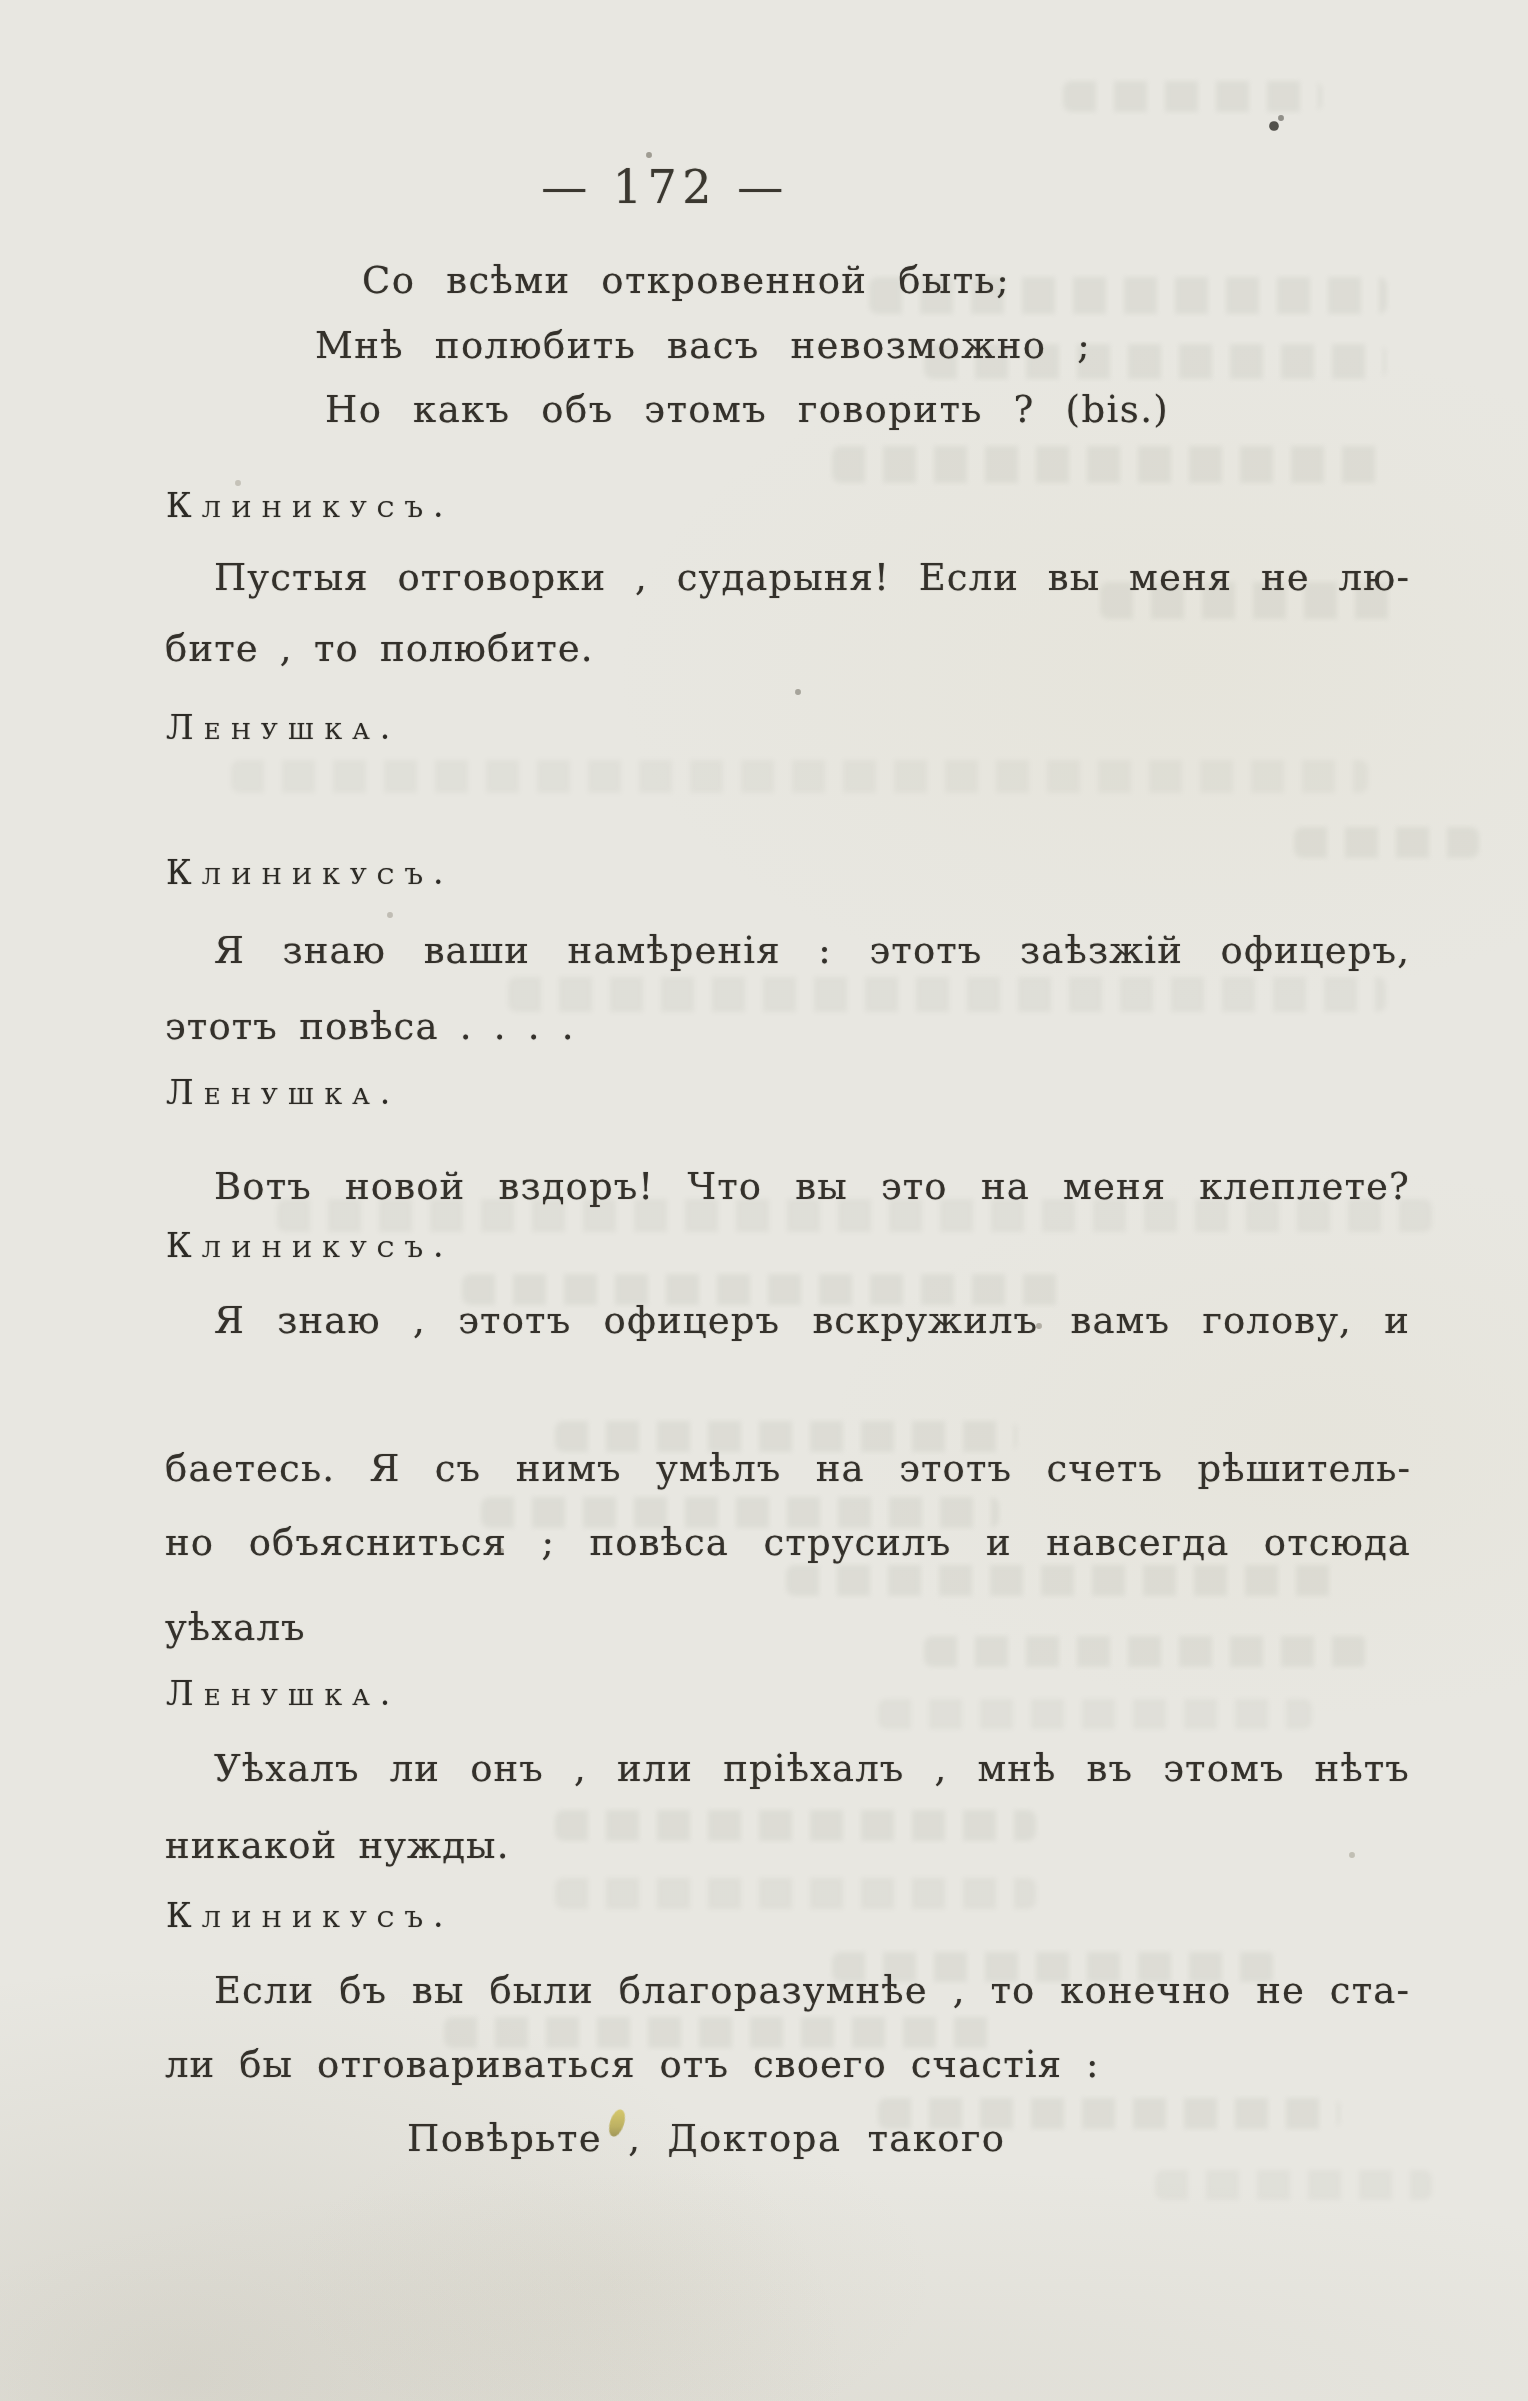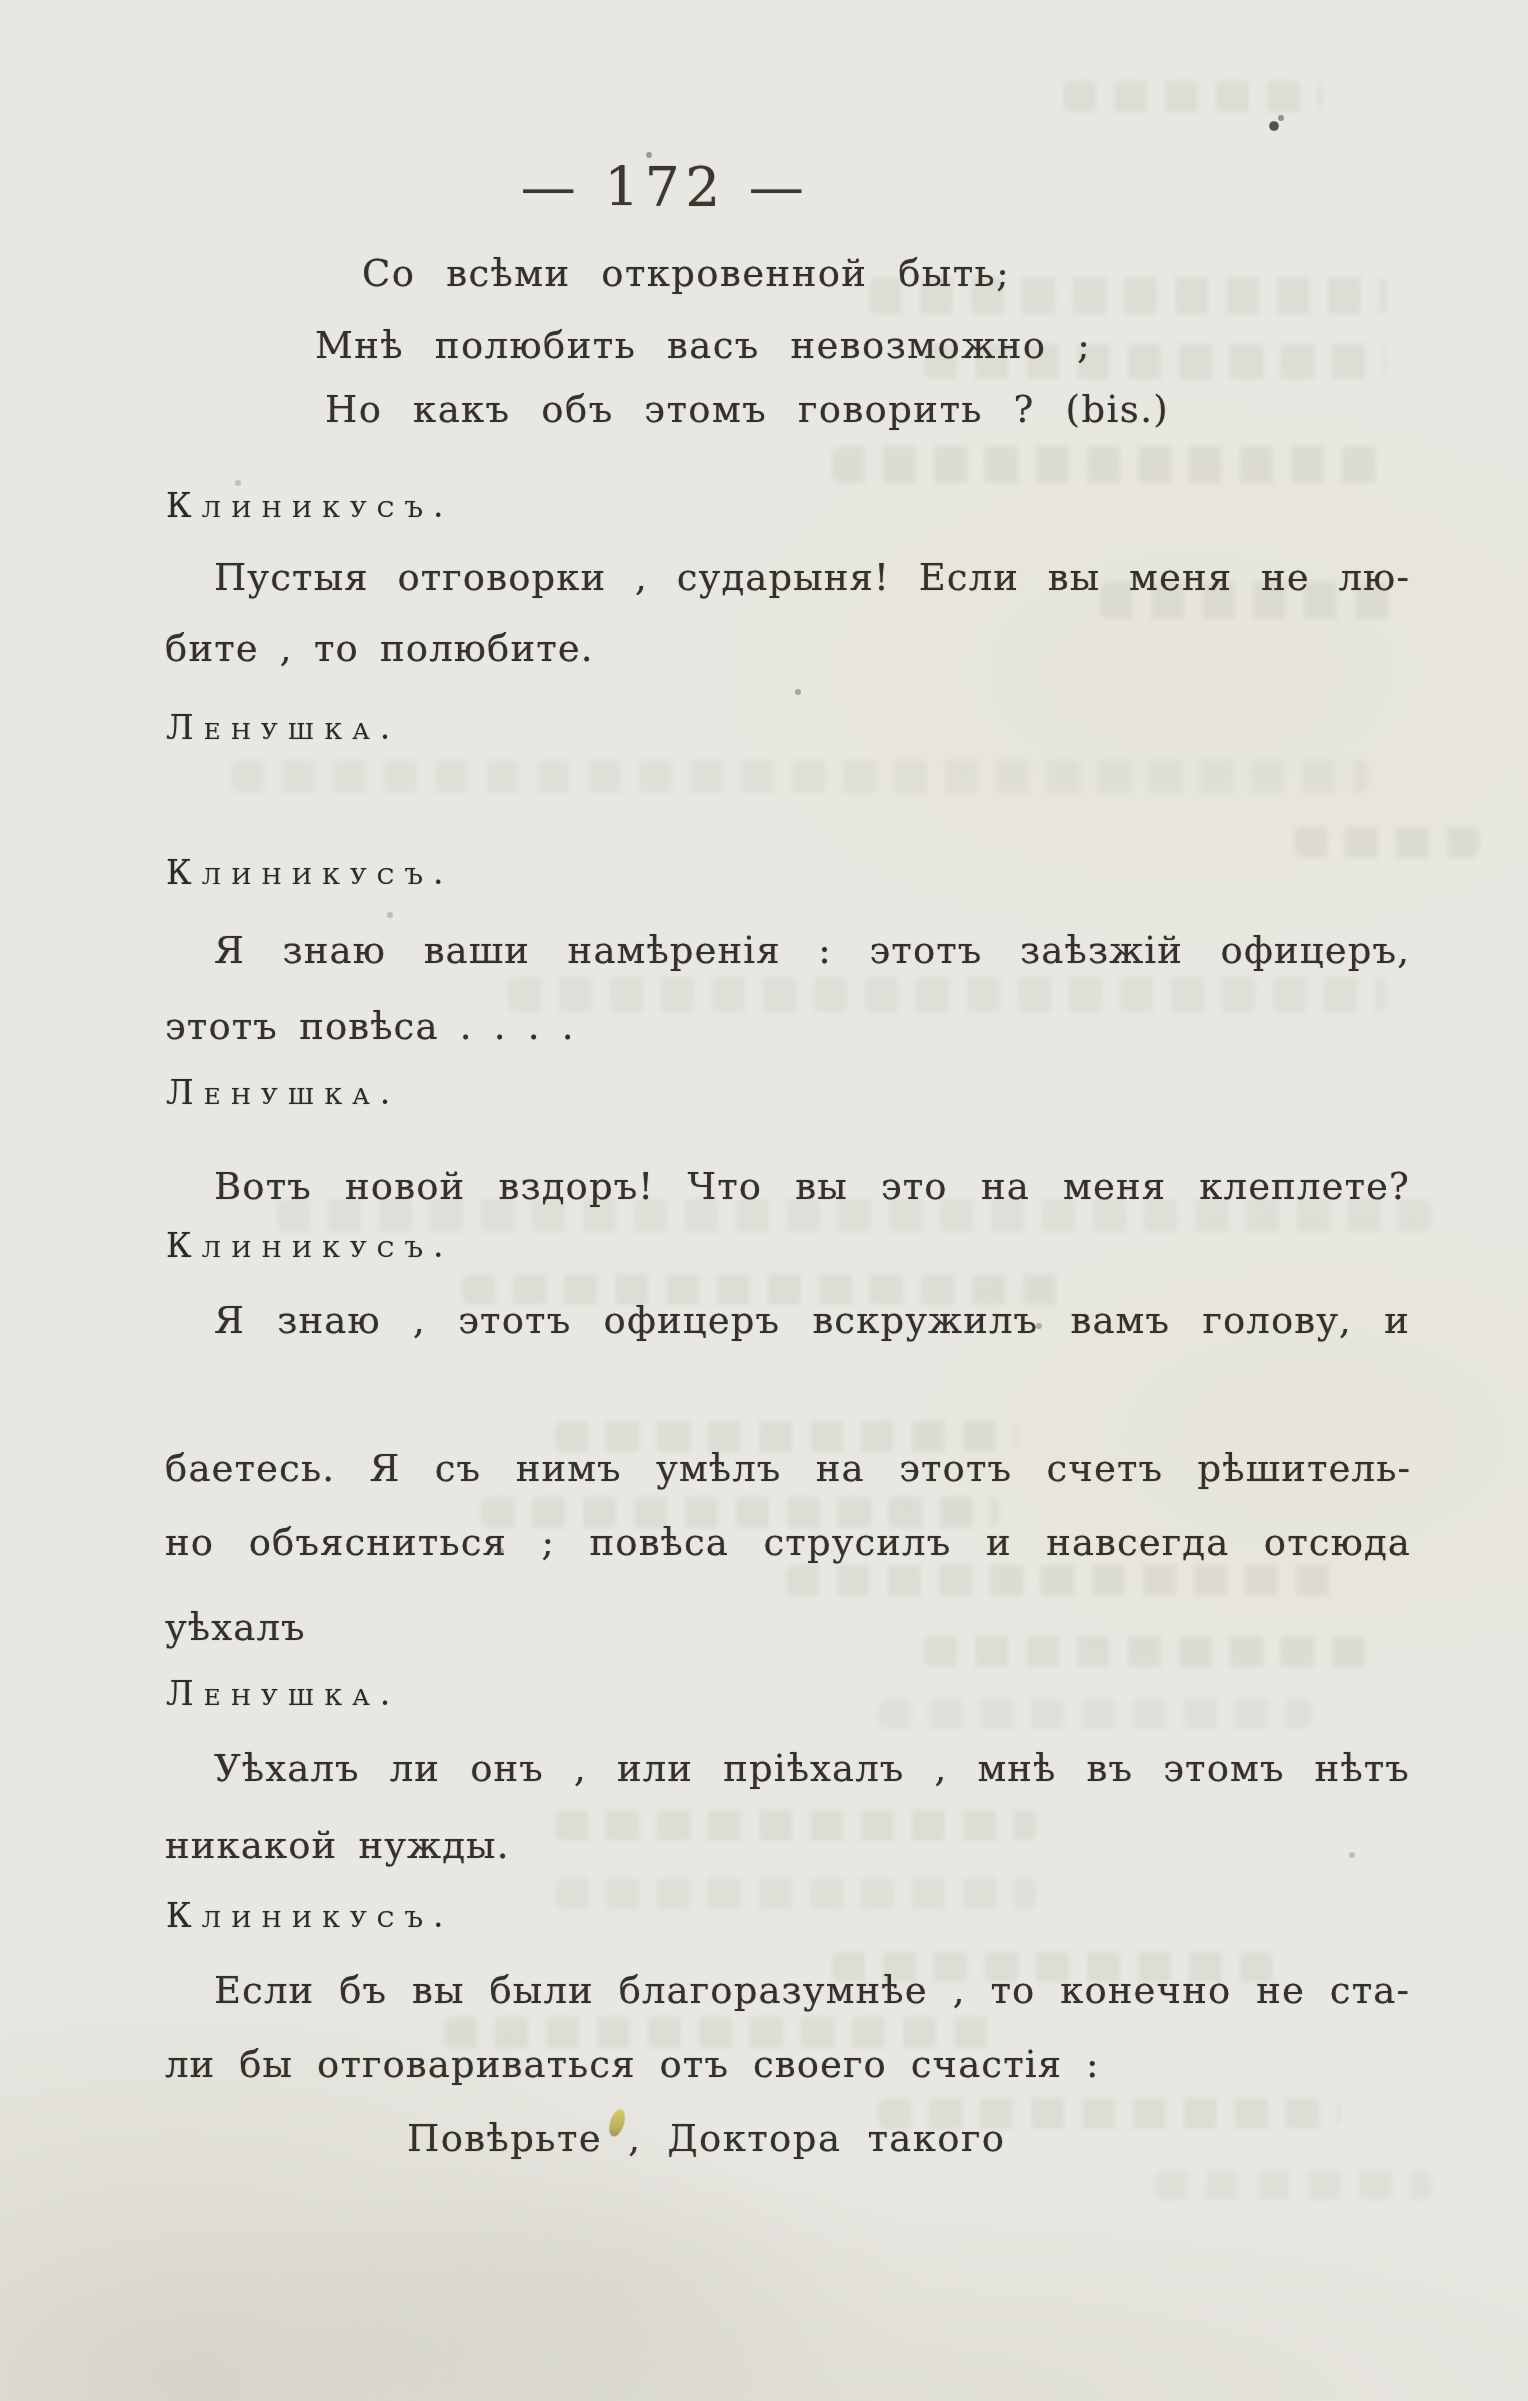--- a/index.html
+++ b/index.html
@@ -11,21 +11,21 @@
     background-color:#e8e7e1;
     background-image:
       radial-gradient(ellipse 832px 481px at 78% 28%, rgba(213,204,168,0.10), transparent 70%),
       radial-gradient(ellipse 702px 397px at 86% 60%, rgba(209,199,163,0.09), transparent 70%),
       radial-gradient(ellipse 924px 573px at 12% 99%, rgba(138,131,108,0.17), transparent 72%),
       radial-gradient(ellipse 1387px 314px at 55% 100%, rgba(150,144,120,0.10), transparent 75%),
       radial-gradient(ellipse 462px 240px at 40% 95%, rgba(170,162,132,0.08), transparent 70%);
   }
   .tl{position:absolute;white-space:nowrap;color:#34312b;
       text-shadow:0 0 1.1px rgba(52,48,40,.5);}
-  .pagenum{font-size:55px;line-height:44px;letter-spacing:5.5px;color:#3b3830;
+  .pagenum{font-size:46px;line-height:44px;letter-spacing:5.5px;color:#3b3830;
            text-align:center;}
   .verse{font-size:37px;line-height:43px;letter-spacing:1.4px;word-spacing:17.6px;}
   .hd{font-size:33px;line-height:37px;letter-spacing:10.2px;
       font-variant-caps:small-caps;text-align:left;color:#2c2a25;}
   .bl{font-size:37px;line-height:43px;letter-spacing:1.1px;word-spacing:8.3px;}
   .just{white-space:normal;text-align:justify;text-align-last:justify;word-spacing:5.5px;}
   .ghost{position:absolute;opacity:.15;filter:blur(2.4px);border-radius:8.3px;
      background:repeating-linear-gradient(90deg, rgba(118,124,108,.65) 0 33px, transparent 33px 51px);}
   .specks{position:absolute;left:0;top:0;width:3.7px;height:3.7px;border-radius:50%;
      box-shadow:
@@ -64,21 +64,21 @@
   <div class="ghost" style="left:878px;top:1699px;width:434px;height:30px;opacity:.11;"></div>
   <div class="ghost" style="left:555px;top:1810px;width:481px;height:31px;"></div>
   <div class="ghost" style="left:555px;top:1878px;width:481px;height:31px;opacity:.12;"></div>
   <div class="ghost" style="left:832px;top:1952px;width:444px;height:30px;"></div>
   <div class="ghost" style="left:444px;top:2017px;width:555px;height:31px;"></div>
   <div class="ghost" style="left:878px;top:2098px;width:462px;height:31px;"></div>
   <div class="ghost" style="left:1155px;top:2170px;width:277px;height:30px;opacity:.10;"></div>
 
   <div class="tl pagenum" style="left:166px;top:165px;width:998px;">— 172 —</div>
 
-  <div class="tl verse" style="left:362px;top:252px;">Со всѣми откровенной быть;</div>
+  <div class="tl verse" style="left:362px;top:259px;">Со всѣми откровенной быть;</div>
   <div class="tl verse" style="left:283px;top:324px;margin-left:32px;">Мнѣ полюбить васъ невозможно ;</div>
   <div class="tl verse" style="left:325px;top:388px;">Но какъ объ этомъ говорить ? (bis.)</div>
 
   <div class="tl hd" style="left:166px;top:487px;width:1229px;">Клиникусъ.</div>
   <div class="tl bl just" style="left:214px;top:556px;width:1196px;">Пустыя отговорки , сударыня! Если вы меня не лю-</div>
   <div class="tl bl" style="left:165px;top:627px;">бите , то полюбите.</div>
 
   <div class="tl hd" style="left:166px;top:709px;width:1229px;">Ленушка.</div>
 
   <div class="tl hd" style="left:166px;top:854px;width:1229px;">Клиникусъ.</div>

